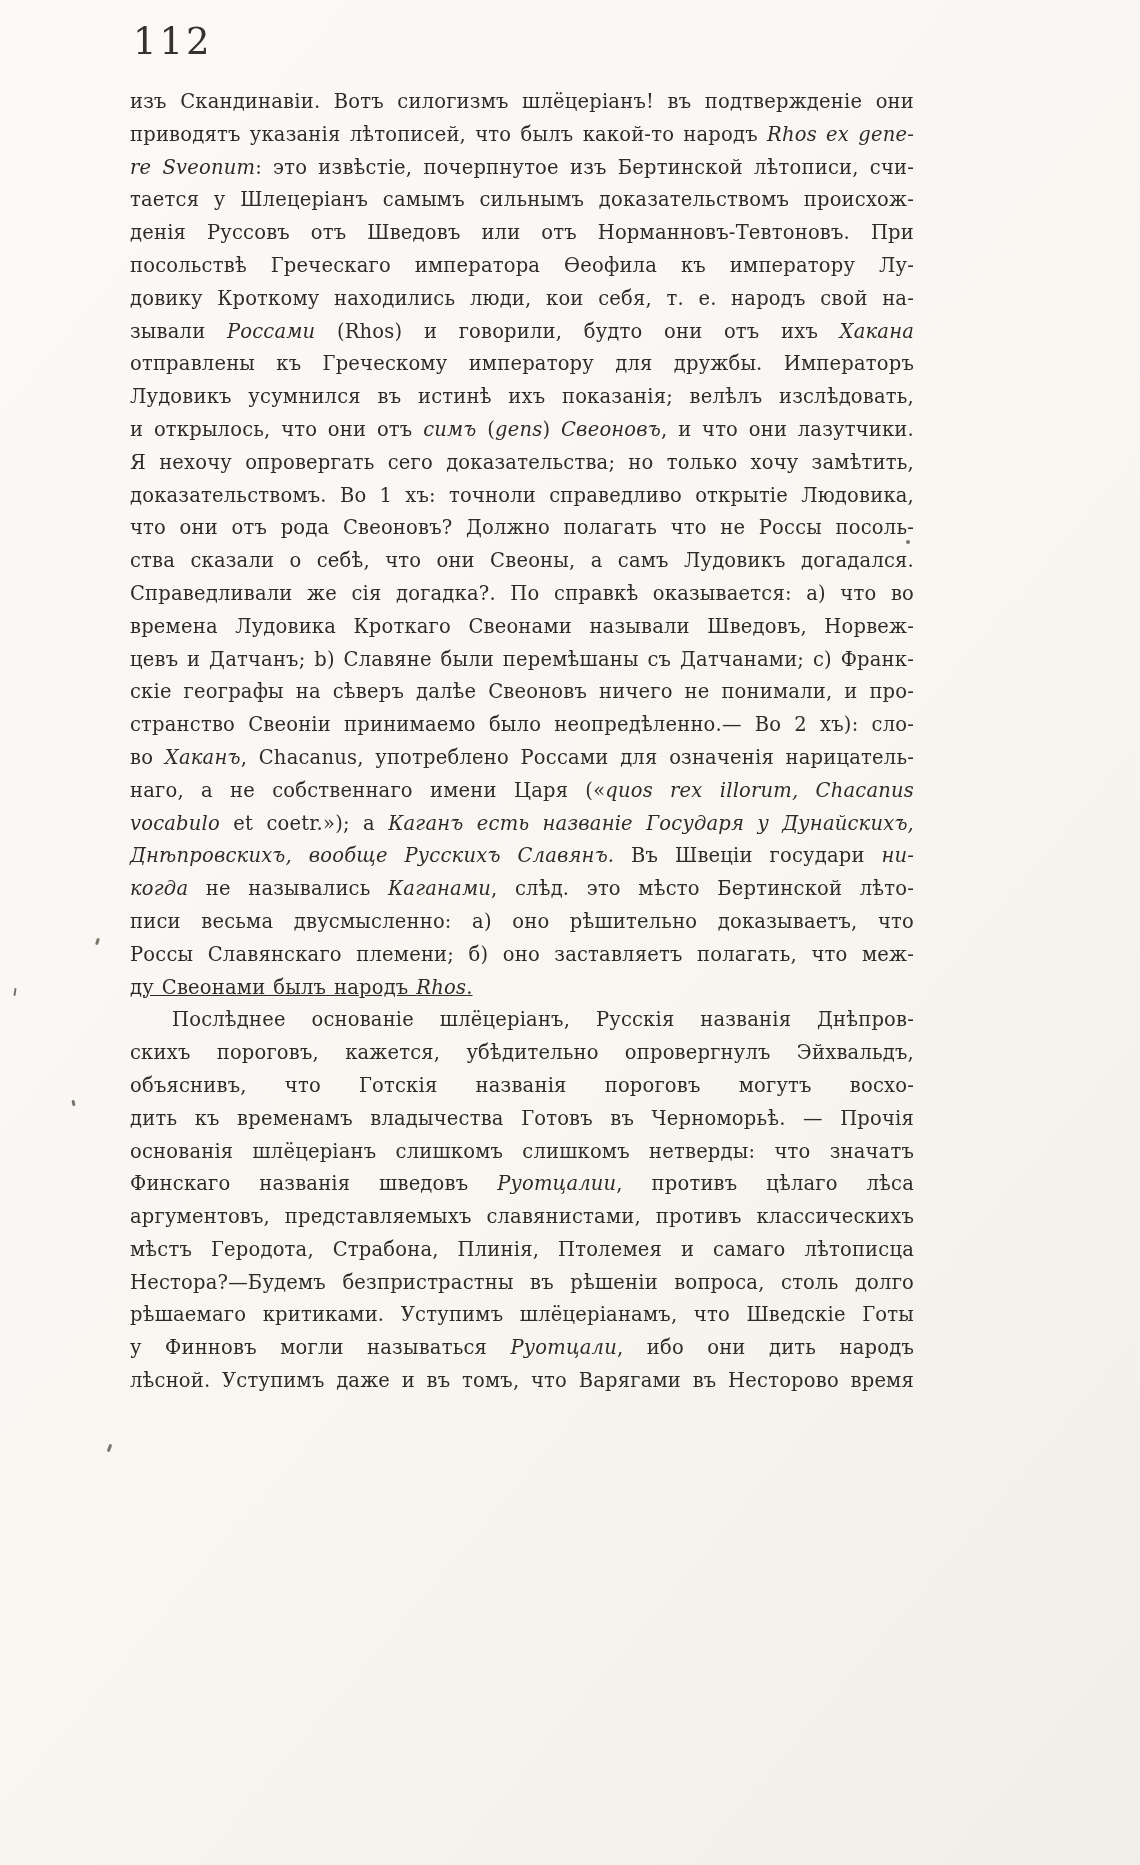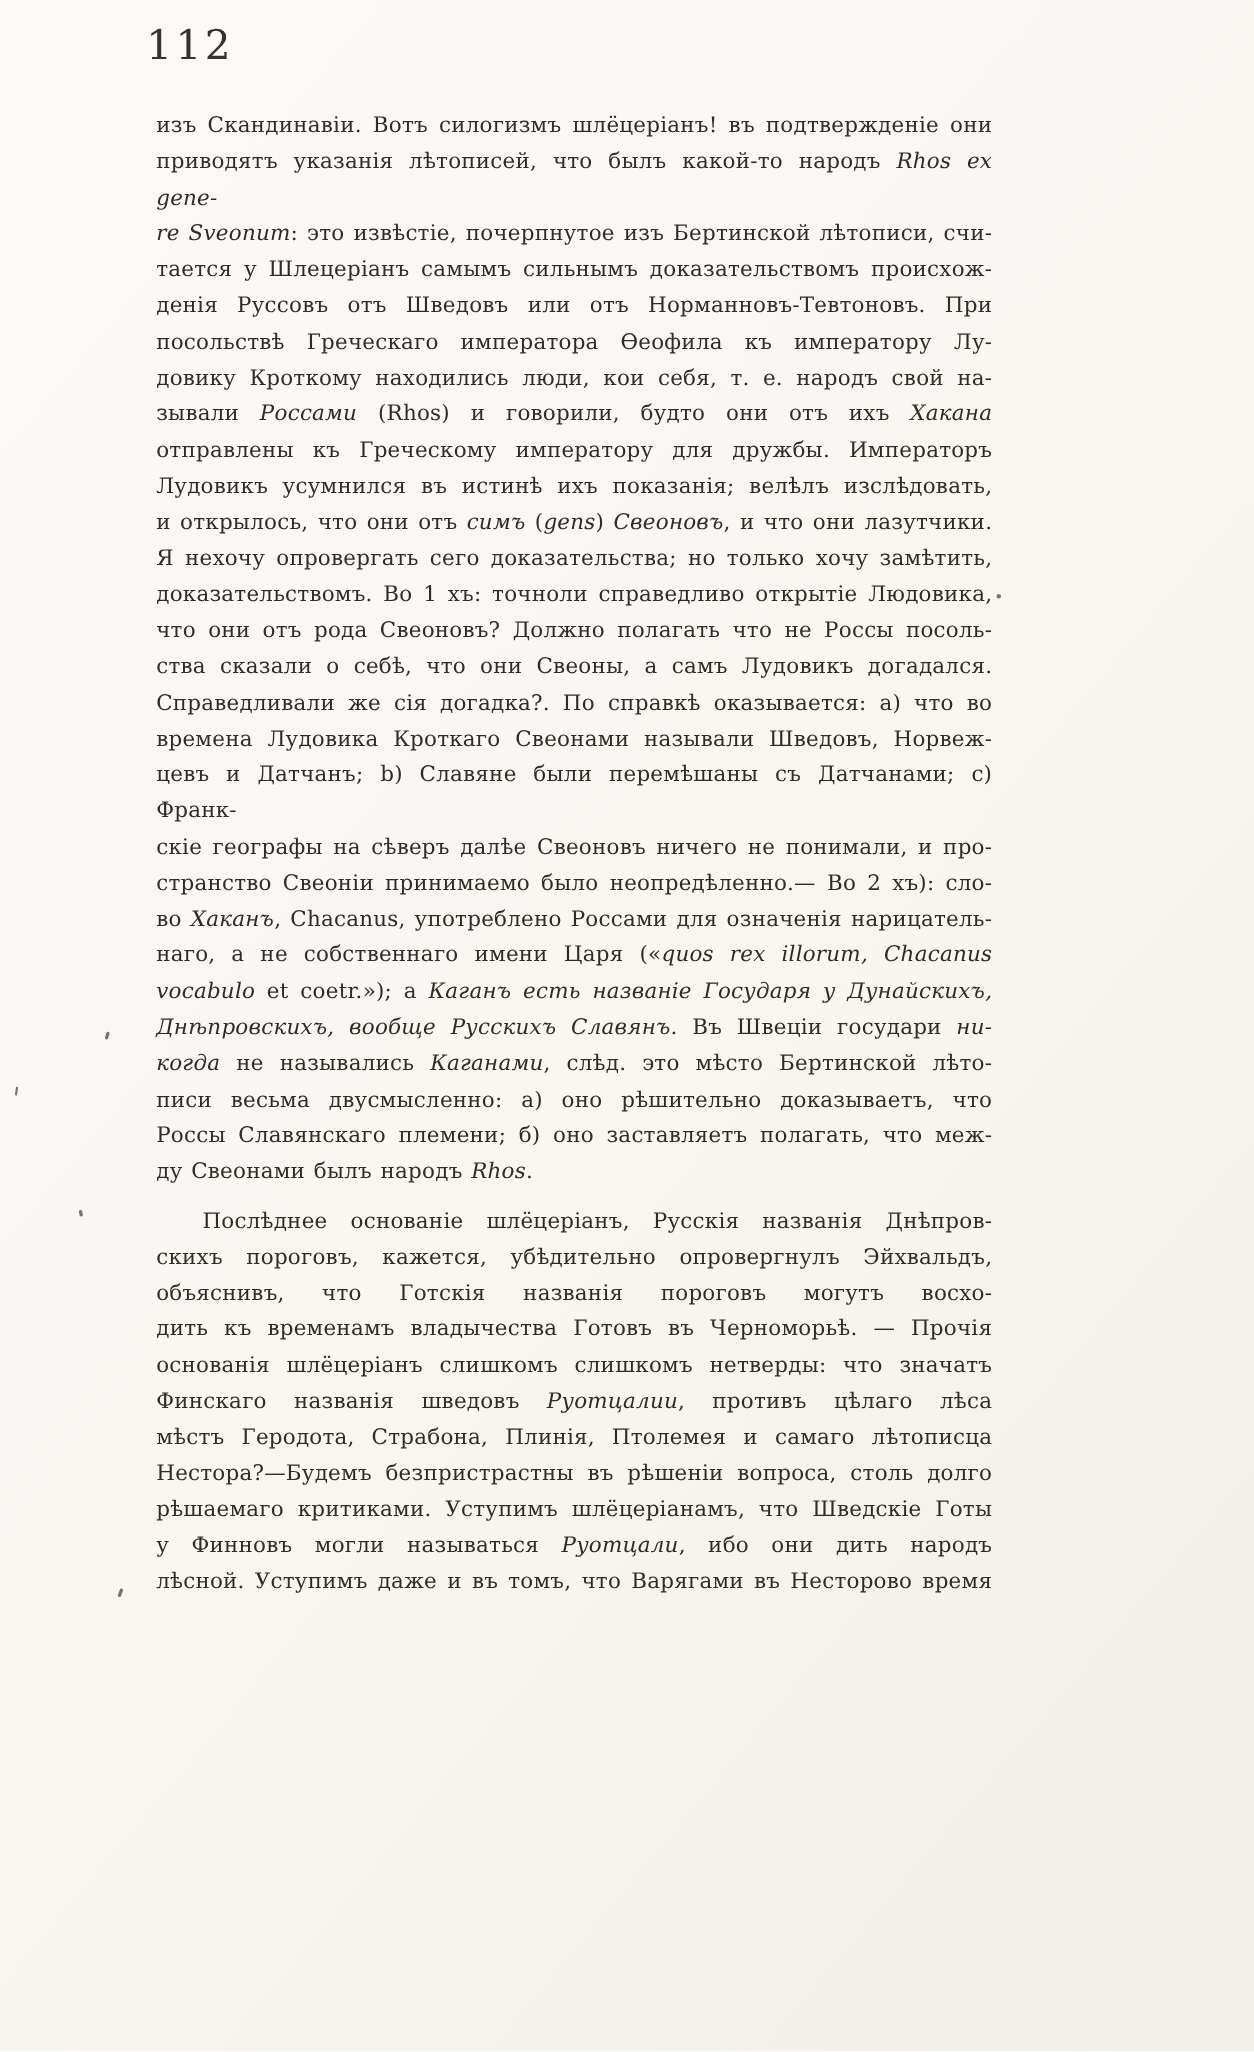--- a/index.html
+++ b/index.html
@@ -26,27 +26,27 @@
   }
   .text-block {
     position: absolute;
     left: 130px;
     top: 86px;
     width: 784px;
     font-size: 19.5px;
     line-height: 32.8px;
     letter-spacing: 0.2px;
   }
-  .paragraph { margin: 12px; }
+  .paragraph { margin: 0; }
   .line {
     text-align: justify;
     text-align-last: justify;
     word-spacing: 1.5px;
   }
-  .line.end { text-align-last: left; }
+  .line.end { text-align-last: left; text-decoration: underline; }
   .line.indent { text-indent: 42px; }
   .it { font-style: italic; }
   .speck {
     position: absolute;
     background: #565247;
     border-radius: 50%;
     opacity: 0.8;
   }
   .s1 { left: 906px; top: 540px; width: 4px; height: 4px; }
   .s2 { left: 96px;  top: 938px; width: 3px; height: 7px; transform: rotate(18deg); border-radius: 2px; }
@@ -91,20 +91,21 @@
         <div class="line"><span>Россы Славянскаго племени; б) оно заставляетъ полагать, что меж-</span></div>
         <div class="line end"><span>ду Свеонами былъ народъ </span><span class="it">Rhos</span><span>.</span></div>
       </div>
       <div class="paragraph">
         <div class="line indent"><span>Послѣднее основаніе шлёцеріанъ, Русскія названія Днѣпров-</span></div>
         <div class="line"><span>скихъ пороговъ, кажется, убѣдительно опровергнулъ Эйхвальдъ,</span></div>
         <div class="line"><span>объяснивъ, что Готскія названія пороговъ могутъ восхо-</span></div>
         <div class="line"><span>дить къ временамъ владычества Готовъ въ Черноморьѣ. — Прочія</span></div>
         <div class="line"><span>основанія шлёцеріанъ слишкомъ слишкомъ нетверды: что значатъ</span></div>
         <div class="line"><span>Финскаго названія шведовъ </span><span class="it">Руотцалии</span><span>, противъ цѣлаго лѣса</span></div>
+        <div class="line"><span>аргументовъ, представляемыхъ славянистами, противъ классическихъ</span></div>
         <div class="line"><span>мѣстъ Геродота, Страбона, Плинія, Птолемея и самаго лѣтописца</span></div>
         <div class="line"><span>Нестора?—Будемъ безпристрастны въ рѣшеніи вопроса, столь долго</span></div>
         <div class="line"><span>рѣшаемаго критиками. Уступимъ шлёцеріанамъ, что Шведскіе Готы</span></div>
         <div class="line"><span>у Финновъ могли называться </span><span class="it">Руотцали</span><span>, ибо они дить народъ</span></div>
         <div class="line"><span>лѣсной. Уступимъ даже и въ томъ, что Варягами въ Несторово время</span></div>
       </div>
     </div>
 
   <div class="speck s1"></div>
   <div class="speck s2"></div>

